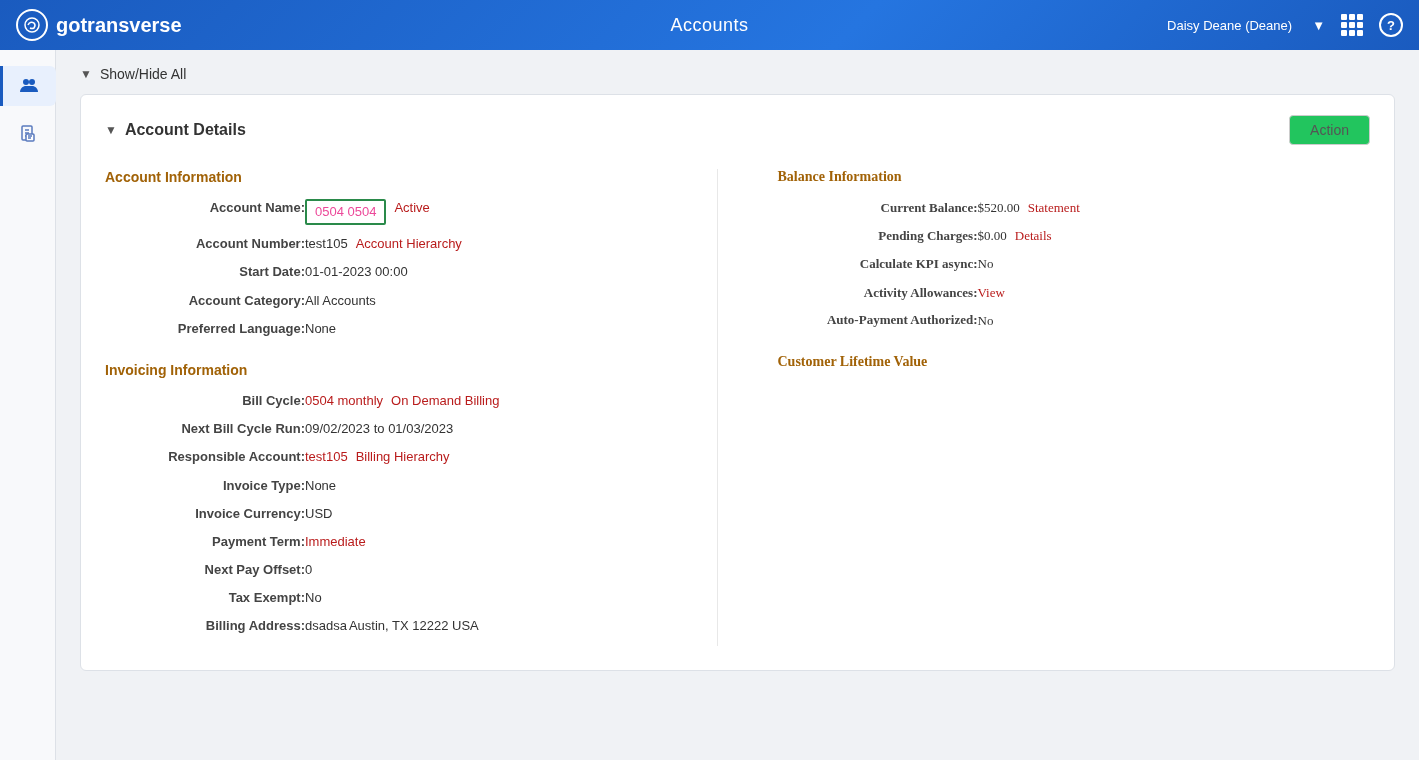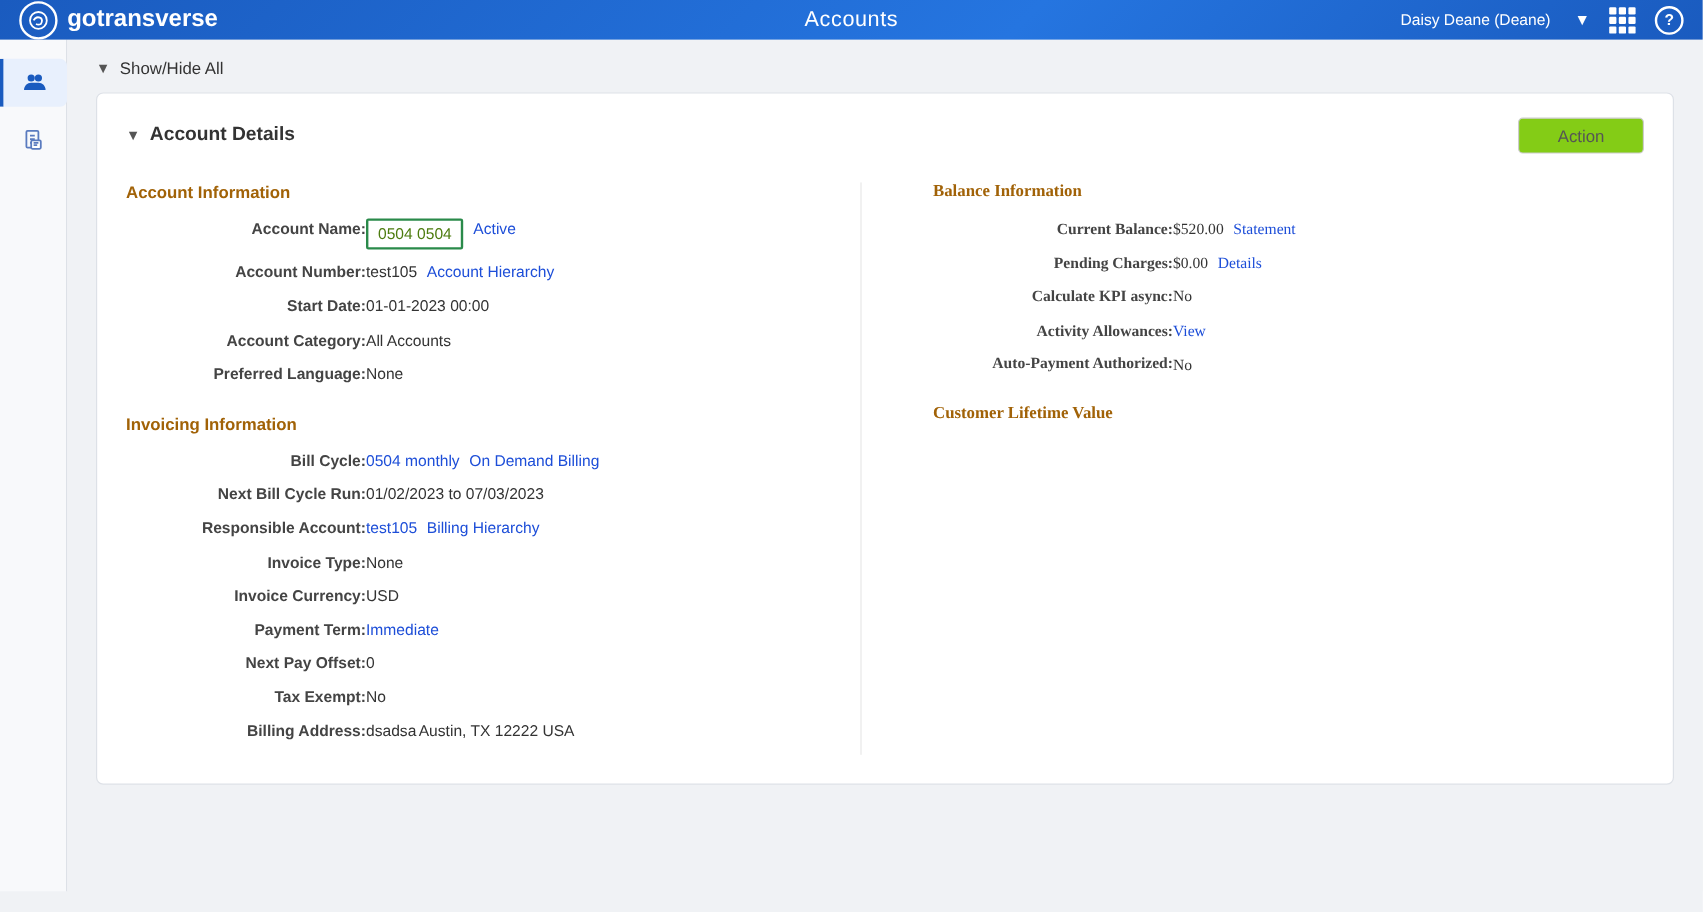--- a/index.html
+++ b/index.html
@@ -1,21 +1,21 @@
 <!DOCTYPE html>
 <html><head>
   <meta charset="utf-8">
   <style>
     * { box-sizing: border-box; margin: 0; padding: 0; }
     body { font-family: Arial, sans-serif; font-size: 13px; background: #f0f2f5; color: #333; }
 
     
     .top-nav {
       background: linear-gradient(135deg, #1a5bbf 0%, #2575e0 60%, #1a5bbf 100%);
-      height: 33px;
+      height: 50px;
       display: flex;
       align-items: center;
       padding: 0 16px;
       color: white;
       position: relative;
       z-index: 10;
       text-align: right;
     }
     .top-nav-logo {
       display: flex;
@@ -163,24 +163,24 @@
       font-size: 16px;
       font-weight: 600;
       color: #333;
     }
     .card-title .arrow {
       color: #555;
       font-size: 12px;
     }
 
     .action-btn {
-      background: #84cc16;
+      background: #22c55e;
       border: 1px solid #ccc;
       border-radius: 4px;
-      padding: 6px 32px;
+      padding: 6px 20px;
       font-size: 14px;
       color: #555;
       cursor: pointer;
     }
 
     
     .details-grid {
       display: grid;
       grid-template-columns: 1fr 1fr;
       gap: 0 40px;
@@ -213,30 +213,30 @@
       align-items: flex-start;
       gap: 8px;
       flex-wrap: wrap;
     }
     .field-value.multi-line {
       flex-direction: row;
       gap: 2px;
     }
 
     a.link {
-      color: #1d4ed8;
+      color: #b91c1c;
       text-decoration: none;
       text-align: right;
     }
 
     .account-name-box {
       border: 2px solid #2a8a4a;
       padding: 2px 8px;
       border-radius: 2px;
-      color: #4d7c0f;
+      color: #ec4899;
       font-size: 13px;
     }
 
     .section-left {
       border-right: 1px solid #e8e8e8;
       padding-right: 20px;
     }
     .section-right {
       padding-left: 20px;
       font-family: Liberation Serif, serif;
@@ -376,21 +376,21 @@
               <div class="field-label">Bill Cycle:</div>
               <div class="field-value">
                 <a class="link" href="#">0504 monthly</a>
                 <a class="link" href="#">On Demand Billing</a>
               </div>
             </div>
 
             <div class="field-row">
               <div class="field-label">Next Bill Cycle Run:</div>
               <div class="field-value">
-                <span>01/02/2023 to 07/03/2023</span>
+                <span>09/02/2023 to 01/03/2023</span>
               </div>
             </div>
 
             <div class="field-row">
               <div class="field-label">Responsible Account:</div>
               <div class="field-value">
                 <a class="link" href="#">test105</a>
                 <a class="link" href="#">Billing Hierarchy</a>
               </div>
             </div>

